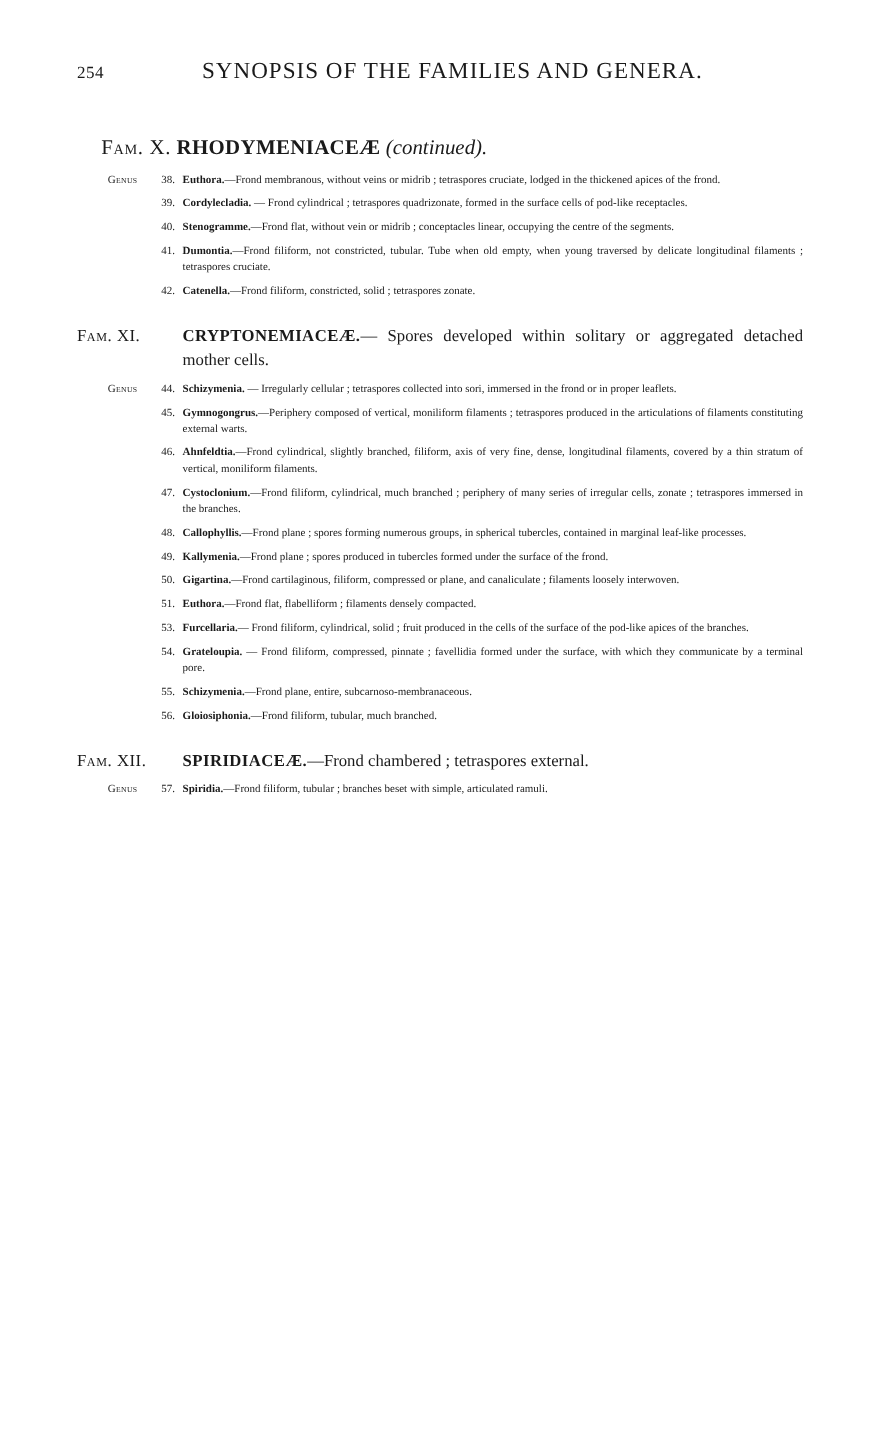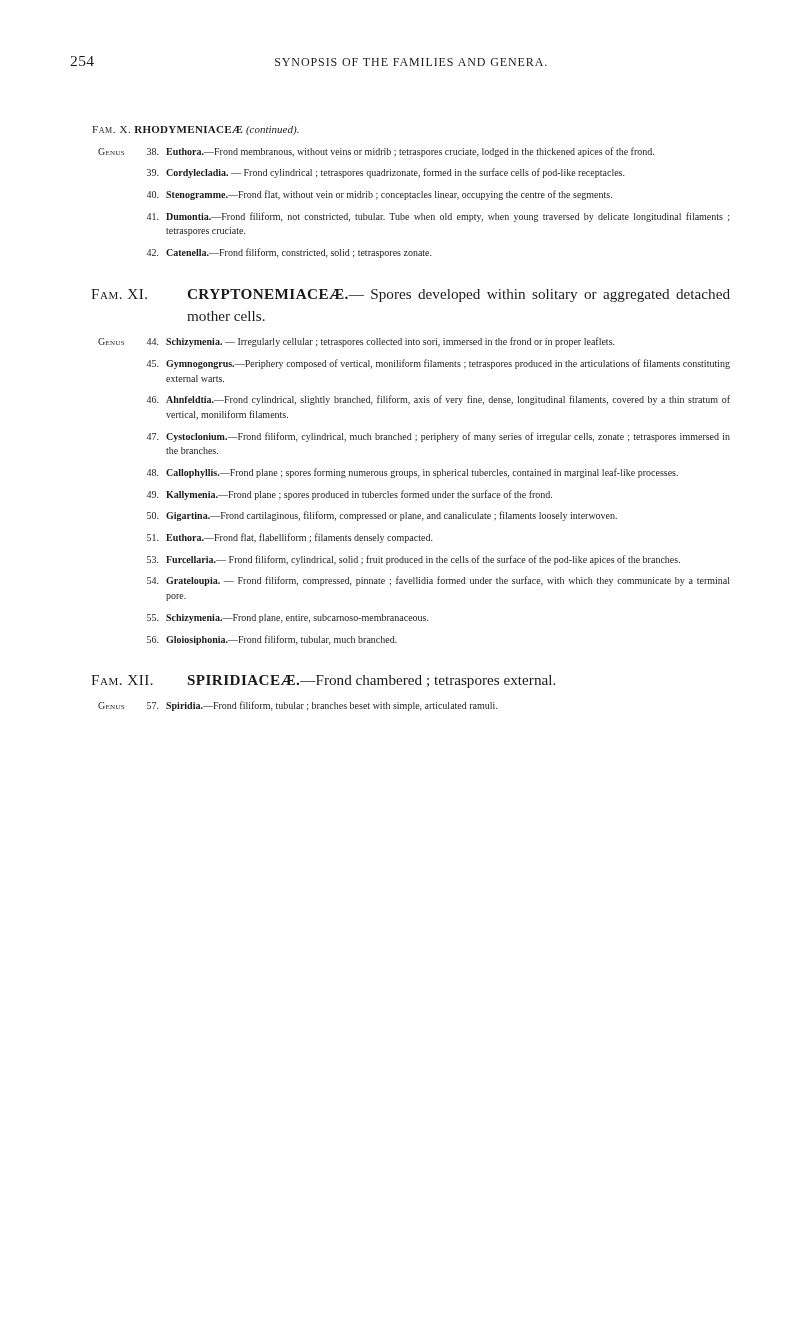--- a/index.html
+++ b/index.html
@@ -31,35 +31,35 @@
     gap: 24px;
   }
   .header .folio {
     font-size: 15.5px;
     letter-spacing: 0.4px;
     color: #1a1a1a;
   }
   .header .running-title {
     flex: 1;
     text-align: center;
-    font-size: 12px;
+    font-size: 21px;
     letter-spacing: 0.9px;
     padding-right: 26px;
   }
   .content {
     position: absolute;
     top: 104px;
     left: 70px;
     width: 660px;
   }
   .fam-block {
     margin-top: 17px;
   }
   .fam-heading {
-    font-size: 11px;
+    font-size: 19px;
     line-height: 1.5;
     text-indent: 0;
     padding-left: 22px;
     text-align: justify;
   }
   .fam-heading .fam-label {
     font-variant: small-caps;
     letter-spacing: 0.6px;
   }
   .fam-heading .fam-name {
@@ -105,21 +105,20 @@
     font-weight: bold;
   }
   .spacer-top {
     margin-top: 22px;
   }
   .fam-sub {
     display: flex;
     font-size: 15.2px;
     line-height: 1.5;
     margin-top: 18px;
-    margin-left: 21px;
   }
   .fam-sub .fam-tag {
     flex: 0 0 96px;
     width: 96px;
     padding-left: 0;
     font-variant: small-caps;
     letter-spacing: 0.5px;
     box-sizing: border-box;
   }
   .fam-sub .fam-body {

